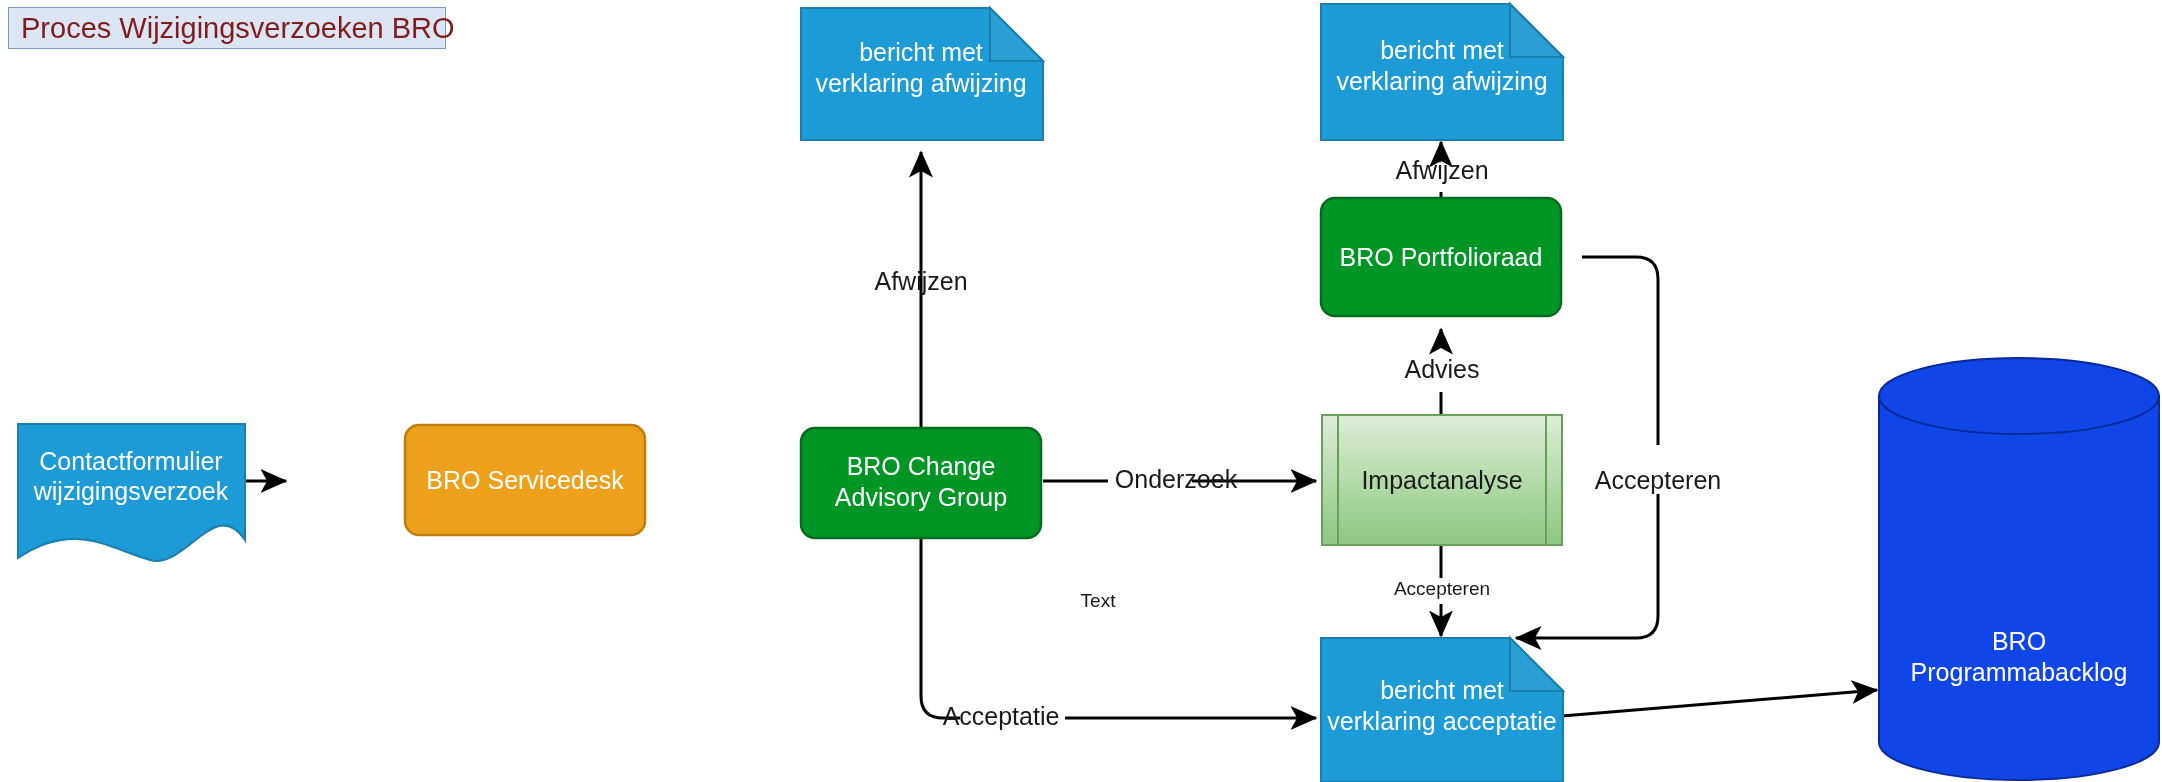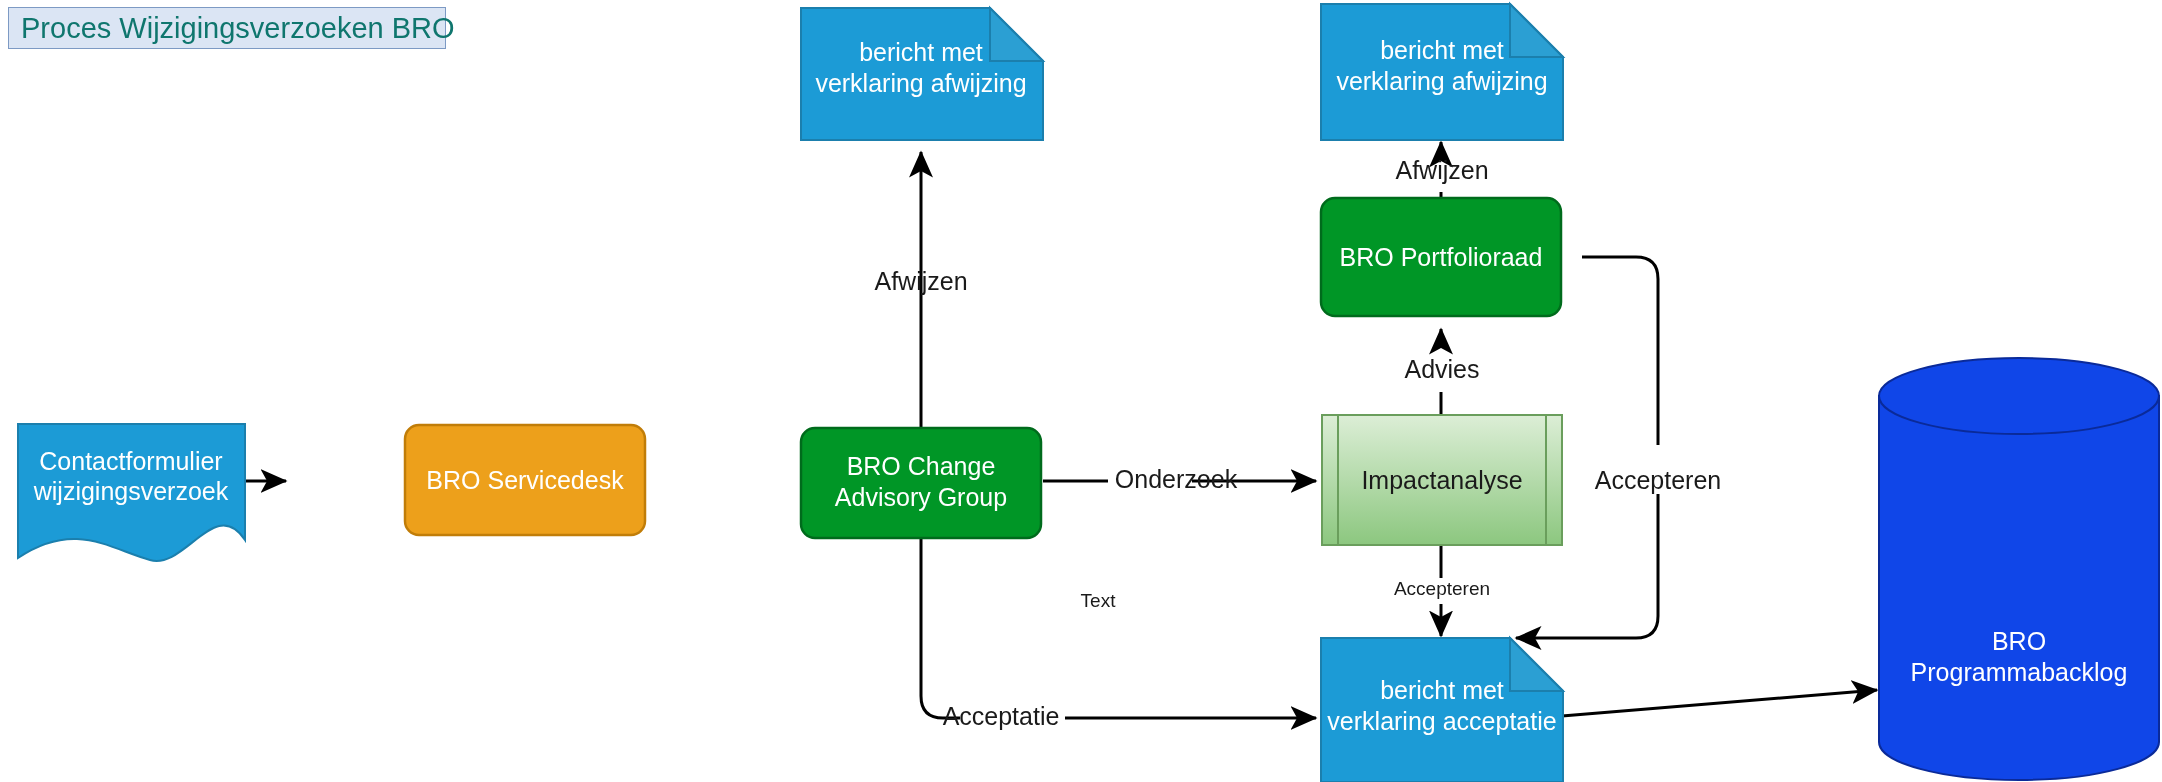--- a/index.html
+++ b/index.html
@@ -54,21 +54,21 @@
     background: #dbe5f4;
     border: 1px solid #7d9ac4;
     box-sizing: border-box;
     display: flex;
     align-items: center;
     padding-left: 12px;
   }
   .title-box span {
     font-family: "Liberation Sans", sans-serif;
     font-size: 29px;
-    color: #0f766e;
+    color: #7f1d1d;
     line-height: 1;
     white-space: nowrap;
   }
 </style>
 </head>
 <body>
 
 <div id="canvas">
 
   <div class="title-box">

